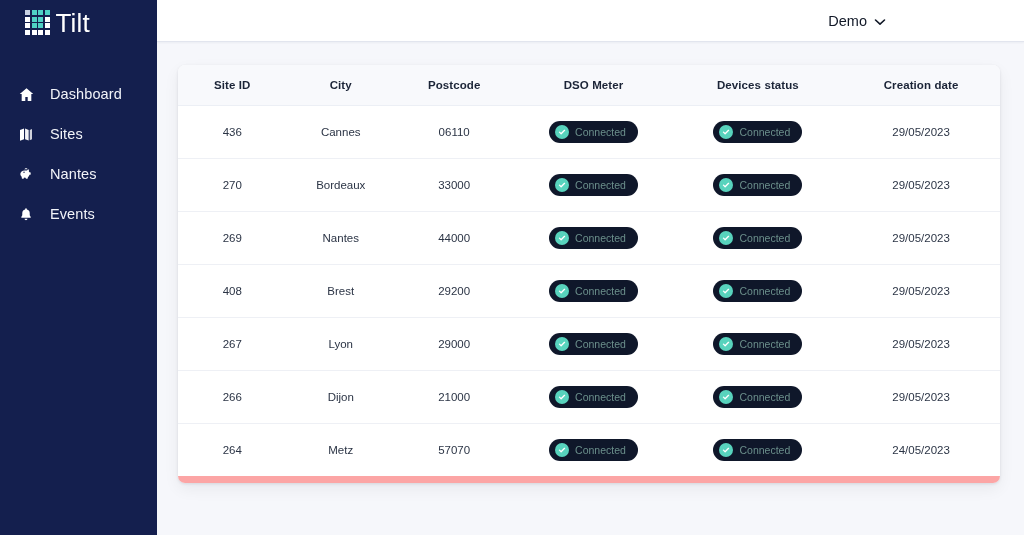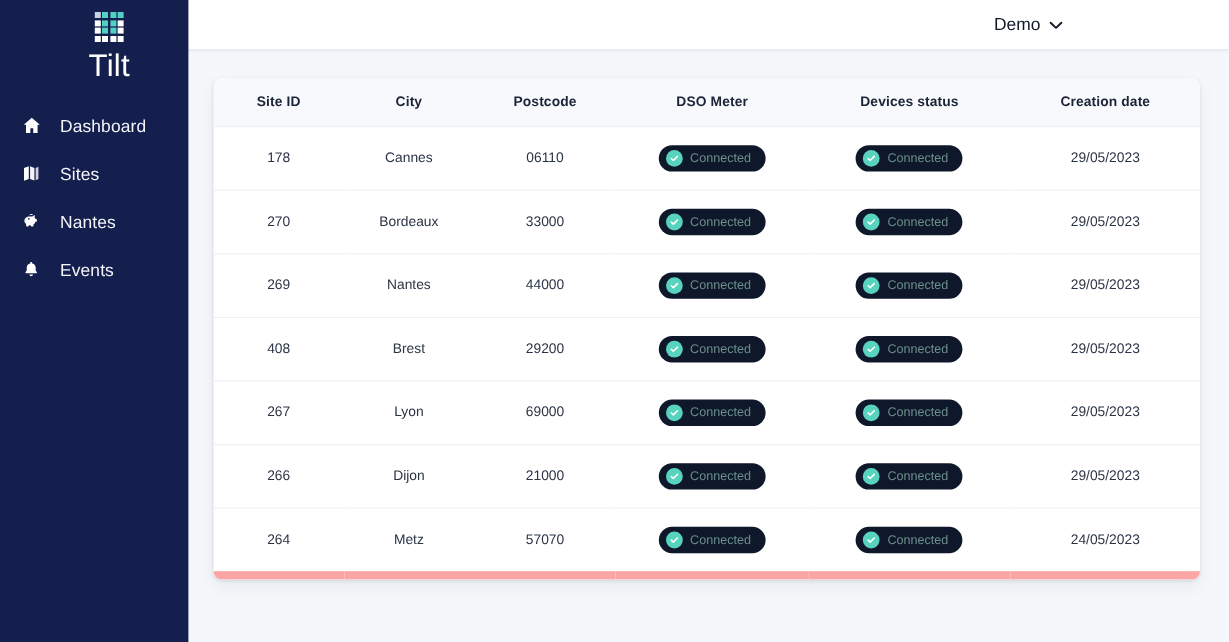--- a/index.html
+++ b/index.html
@@ -17,25 +17,24 @@
     width: 157px;
     min-width: 157px;
     height: 535px;
     background: #141f4e;
     color: #ffffff;
     position: relative;
     z-index: 5;
   }
   .logo-wrap {
     display: flex;
-    align-items: center;
+    align-items: flex-start;
     gap: 6px;
     padding: 10px 0 0 25px;
     height: 42px;
-    flex-direction: column;
   }
   .logo-grid {
     display: grid;
     grid-template-columns: repeat(4, 5px);
     grid-template-rows: repeat(4, 5px);
     gap: 1.5px;
   }
   .logo-grid i { display: block; width: 5px; height: 5px; background: #ffffff; }
   .logo-grid i.teal { background: #4fd1c5; }
   .logo-grid i.dim  { background: #c9d2e3; }
@@ -44,21 +43,21 @@
     font-weight: 400;
     letter-spacing: .2px;
     color: #ffffff;
     line-height: 1;
     padding-bottom: 3px;
   }
 
   .nav { margin-top: 32px; }
   .nav-item {
     display: flex;
-    align-items: flex-end;
+    align-items: center;
     gap: 14px;
     height: 40px;
     padding-left: 16px;
     cursor: pointer;
   }
   .nav-icon {
     width: 20px;
     height: 20px;
     display: inline-flex;
     align-items: center;
@@ -273,21 +272,21 @@
               <th>Site ID</th>
               <th>City</th>
               <th>Postcode</th>
               <th>DSO Meter</th>
               <th>Devices status</th>
               <th>Creation date</th>
             </tr>
           </thead>
           <tbody id="tbody">
               <tr>
-                <td>178</td>
+                <td>436</td>
                 <td>Cannes</td>
                 <td>06110</td>
                 <td><span class="badge">
                     <span class="check">
                       <svg width="8" height="8" viewBox="0 0 12 12" fill="none" stroke="#ffffff" stroke-width="2" stroke-linecap="round" stroke-linejoin="round">
                         <path d="M2.2 6.2 4.7 8.6 9.8 3.5"></path>
                       </svg>
                     </span>
                     <span>Connected</span>
                   </span></td>
@@ -363,21 +362,21 @@
                         <path d="M2.2 6.2 4.7 8.6 9.8 3.5"></path>
                       </svg>
                     </span>
                     <span>Connected</span>
                   </span></td>
                 <td>29/05/2023</td>
               </tr>
               <tr>
                 <td>267</td>
                 <td>Lyon</td>
-                <td>69000</td>
+                <td>29000</td>
                 <td><span class="badge">
                     <span class="check">
                       <svg width="8" height="8" viewBox="0 0 12 12" fill="none" stroke="#ffffff" stroke-width="2" stroke-linecap="round" stroke-linejoin="round">
                         <path d="M2.2 6.2 4.7 8.6 9.8 3.5"></path>
                       </svg>
                     </span>
                     <span>Connected</span>
                   </span></td>
                 <td><span class="badge">
                     <span class="check">

